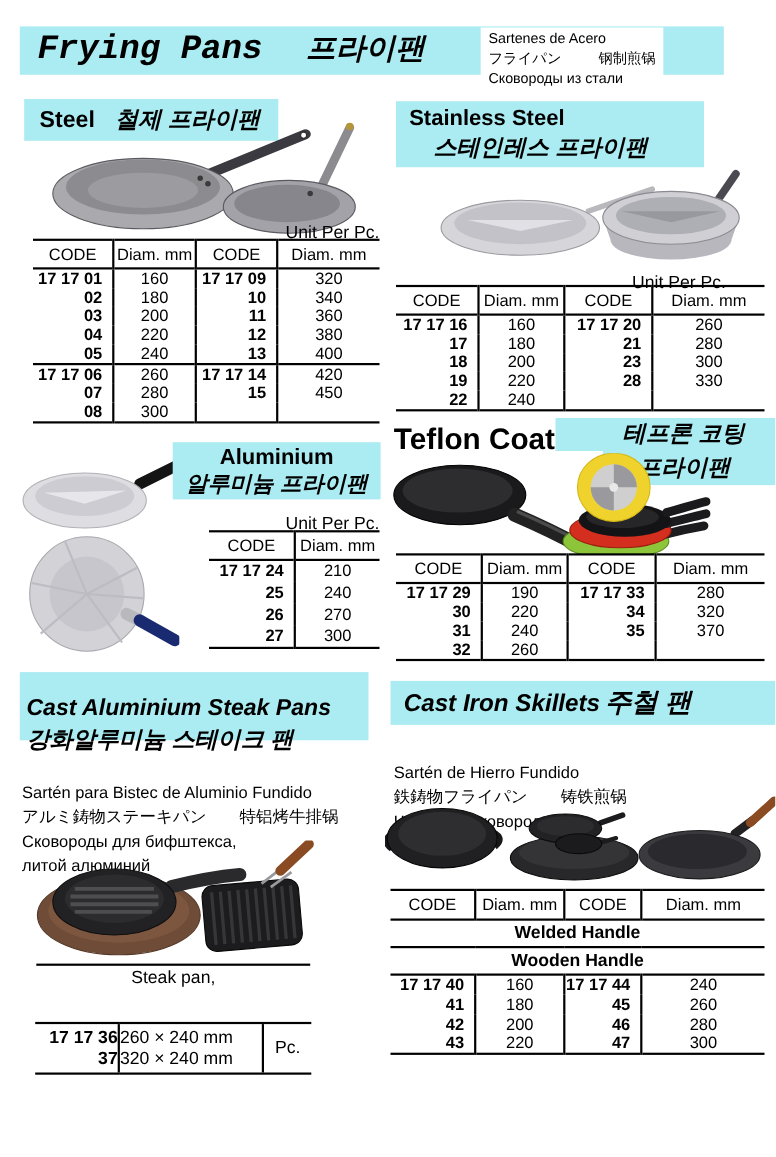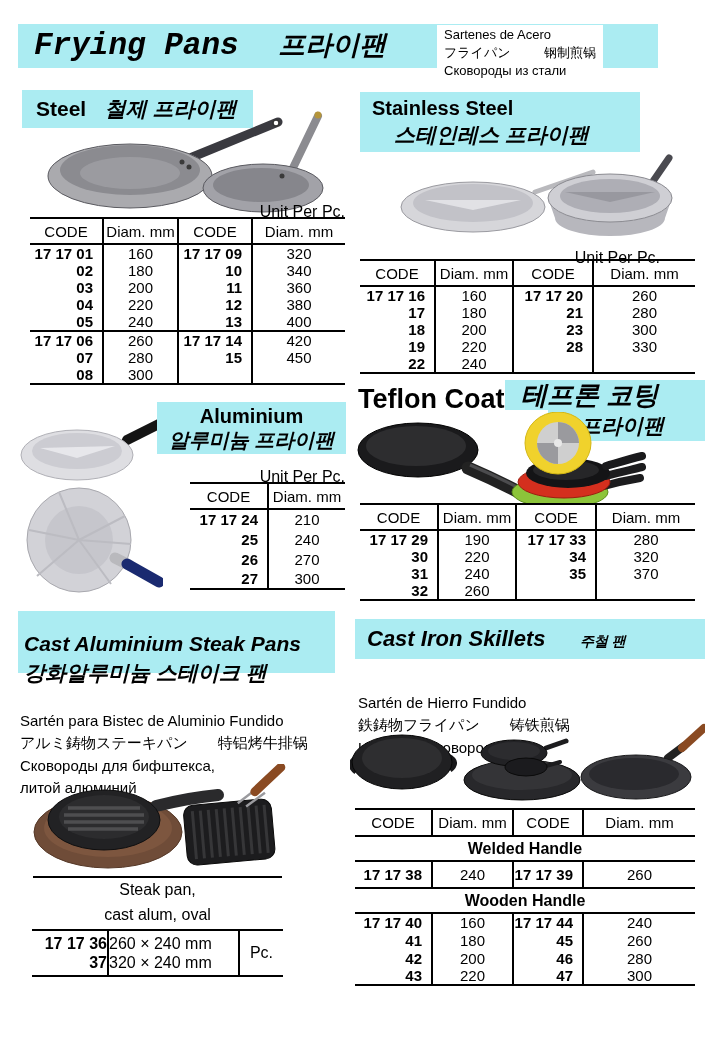--- a/index.html
+++ b/index.html
@@ -252,21 +252,21 @@
         </tr>
       <tr class="data rb" style="height:20px;">
           <td class="code">27</td>
           <td class="diam">300</td>
         </tr>
     </tbody>
   </table>
 
   <div class="abs en-b" style="left:358px; top:384px; font-size:27px; white-space:nowrap;">Teflon Coated</div>
   <div class="abs cyan" style="left:505px; top:380px; width:200px; height:30px; line-height:30px; padding-left:16px;">
-    <span class="ko-i" style="font-size:26px; white-space:nowrap;">테프론 코팅</span>
+    <span class="ko-i" style="font-size:21px; white-space:nowrap;margin-left:45px;">테프론 코팅</span>
   </div>
   <div class="abs cyan" style="left:548px; top:410px; width:157px; height:31px; line-height:31px; padding-left:32px;">
     <span class="ko-i" style="font-size:21px; white-space:nowrap;">프라이팬</span>
   </div>
 
   <svg class="abs" style="left:356px; top:412px;" width="290" height="92" viewBox="0 0 290 92">
     <ellipse cx="62" cy="38" rx="60" ry="27" fill="#1a1a1c" stroke="#000"></ellipse>
     <ellipse cx="60" cy="34" rx="50" ry="20" fill="#2d2d2f"></ellipse>
     <path d="M112 56 C140 68,152 74,174 86" stroke="#222" stroke-width="13" stroke-linecap="round"></path>
     <path d="M114 53 C140 64,152 70,172 81" stroke="#4c4c4e" stroke-width="3"></path>
@@ -348,21 +348,20 @@
     <g transform="rotate(-5 210 65)">
       <rect x="165" y="38" width="88" height="60" rx="10" fill="#1c1c1e" stroke="#0a0a0a"></rect>
       <path d="M174 44 V92 M182 44 V92 M190 44 V92 M198 44 V92 M206 44 V92 M214 44 V92 M222 44 V92 M230 44 V92 M238 44 V92 M246 44 V92" stroke="#363638" stroke-width="3"></path>
       <path d="M220 40 L242 26 M228 44 L248 32" stroke="#9a9a9e" stroke-width="2.5"></path>
       <path d="M238 30 L266 8" stroke="#8a4a22" stroke-width="9" stroke-linecap="round"></path>
     </g>
   </svg>
 
   <div class="abs" style="left:33px; top:876px; width:249px; border-top:2px solid #000;"></div>
   <div class="abs" style="left:33px; top:881px; width:249px; text-align:center; font-size:16px;">Steak pan,</div>
-  <div class="abs" style="left:33px; top:906px; width:249px; text-align:center; font-size:16px;">cast alum, oval</div>
 
   <table class="steak-t abs" style="left:32px; top:929px; width:251px;">
     <colgroup>
         <col style="width:76px">
         <col style="width:131px">
         <col style="width:44px">
       </colgroup>
     <tbody>
       <tr>
         <td class="steak-code">
@@ -373,21 +372,21 @@
           <div>260 × 240 mm</div>
           <div>320 × 240 mm</div>
         </td>
         <td class="steak-unit">Pc.</td>
       </tr>
     </tbody>
   </table>
 
   <div class="abs cyan" style="left:355px; top:619px; width:350px; height:40px; line-height:40px; padding-left:12px; white-space:nowrap;">
     <span style="font-weight:bold; font-style:italic; font-size:22px;">Cast Iron Skillets</span>
-    <span class="ko-i" style="font-size:14px; margin-left:30px;">주철 팬</span>
+    <span class="ko-i" style="font-size:24px; ">주철 팬</span>
   </div>
   <div class="abs txt15" style="left:358px; top:658px;">Sartén de Hierro Fundido</div>
   <div class="abs txt15" style="left:358px; top:680px;">鉄鋳物フライパン　　铸铁煎锅</div>
   <div class="abs txt15" style="left:358px; top:703px;">Чугунные сковороды</div>
 
   <svg class="abs" style="left:350px; top:720px;" width="355" height="86" viewBox="0 0 355 86">
     <path d="M6 38 q-10 6 0 14" stroke="#18181a" stroke-width="5" fill="none"></path>
     <path d="M98 36 q12 6 2 14" stroke="#18181a" stroke-width="5" fill="none"></path>
     <ellipse cx="52" cy="42" rx="50" ry="27" fill="#202022" stroke="#050505"></ellipse>
     <ellipse cx="52" cy="38" rx="40" ry="20" fill="#2e2e30"></ellipse>
@@ -416,26 +415,20 @@
         <th>CODE</th>
         <th>Diam. mm</th>
         <th>CODE</th>
         <th>Diam. mm</th>
       </tr>
     </thead>
     <tbody>
       <tr class="rb">
           <td class="band" colspan="4">Welded Handle</td>
         </tr>
-      <tr class="data rb" style="height:25px;">
-          <td class="code" style="line-height:25px;">17 17 38</td>
-          <td class="diam" style="line-height:25px;">240</td>
-          <td class="code" style="line-height:25px;">17 17 39</td>
-          <td class="diam" style="line-height:25px;">260</td>
-        </tr>
       <tr class="rb">
           <td class="band" colspan="4">Wooden Handle</td>
         </tr>
       <tr class="data" style="height:18px;">
           <td class="code">17 17 40</td>
           <td class="diam">160</td>
           <td class="code">17 17 44</td>
           <td class="diam">240</td>
         </tr>
       <tr class="data" style="height:18px;">

